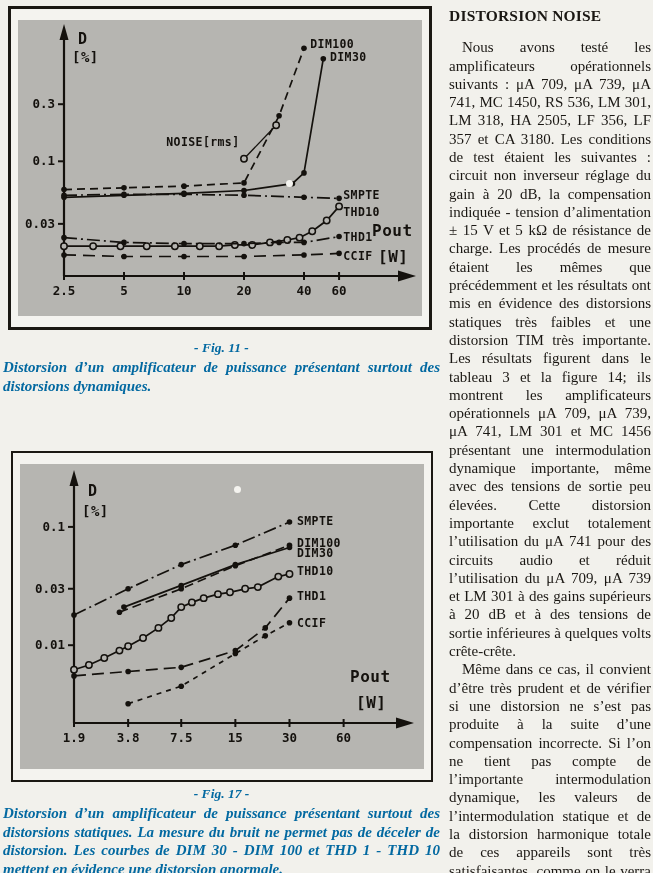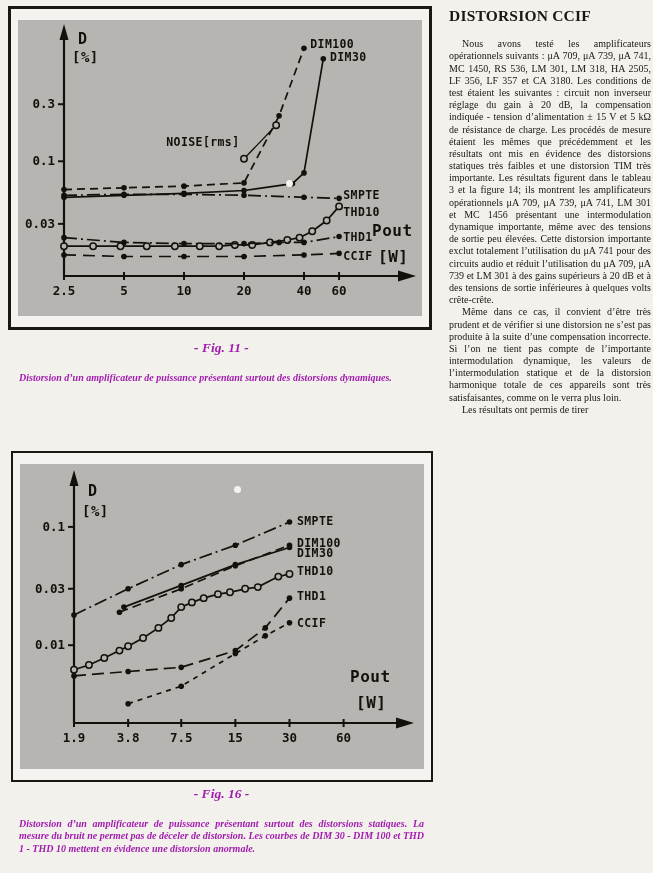--- a/index.html
+++ b/index.html
@@ -12,29 +12,29 @@
   .fig-frame.thin{border-width:2px;}
   .fig-panel{position:relative;background:#b6b5b1;}
   svg.chart{display:block;overflow:visible;}
   .chart text{font-family:"DejaVu Sans Mono",monospace;font-weight:bold;fill:#14110d;}
   .chart .tick{font-size:12.5px;}
   .chart .slabel{font-size:11.5px;letter-spacing:0.4px;}
   .chart .ann{letter-spacing:0.5px;}
   .speck{position:absolute;width:7px;height:7px;border-radius:50%;background:#f4f3ef;}
 
   
-  .caption{position:absolute;width:437px;font-weight:bold;font-style:italic;color:#a21caf;}
+  .caption{position:absolute;width:437px;font-weight:bold;font-style:italic;color:#0369a1;}
   .cap-title{text-align:center;font-size:13.5px;margin-bottom:2px;}
-  .cap-text{margin:16px;font-size:10px;line-height:1.24;text-align:justify;}
+  .cap-text{margin:0;font-size:15px;line-height:1.24;text-align:justify;}
 
   
   .text-col{position:absolute;left:449px;top:6px;width:202px;}
   .article-title{margin:0 0 13px 0;font-size:15.5px;line-height:1.24;font-weight:bold;letter-spacing:0.2px;}
   .article-title span{display:block;}
-  .text-col p{margin:0;font-size:10px;line-height:1.22;text-align:justify;text-indent:13px;hyphens:auto;-webkit-hyphens:auto;}
+  .text-col p{margin:0;font-size:15px;line-height:1.22;text-align:justify;text-indent:13px;hyphens:auto;-webkit-hyphens:auto;}
 </style>
 </head>
 <body>
 
 <div class="sheet">
 
   <section class="fig-block" style="left:8px;top:6px;">
     <div class="fig-frame">
       <div class="fig-panel">
         <svg class="chart" width="404" height="296" viewBox="0 0 404 296">
@@ -219,26 +219,26 @@
             <text x="68" y="32" class="ann" font-size="15">D</text>
             <text x="62" y="52" class="ann" font-size="14">[%]</text>
             <text x="330" y="218" class="ann" font-size="16">Pout</text>
             <text x="336" y="244" class="ann" font-size="16">[W]</text>
           </svg>
         <span class="speck" style="left:214px;top:22px;"></span>
       </div>
     </div>
   </section>
   <div class="caption" style="left:3px;top:786px;">
-    <div class="cap-title">- Fig. 16 -</div>
+    <div class="cap-title">- Fig. 17 -</div>
     <p class="cap-text">Distorsion d’un amplificateur de puissance présentant surtout des distorsions statiques. La mesure du bruit ne permet pas de déceler de distorsion. Les courbes de DIM 30 - DIM 100 et THD 1 - THD 10 mettent en évidence une distorsion anormale.</p>
   </div>
 
   <aside class="text-col">
     <h1 class="article-title">
-      <span>DISTORSION CCIF</span>
+      <span>DISTORSION NOISE</span>
     </h1>
     <p>Nous avons testé les amplificateurs opérationnels suivants : μA 709, μA 739, μA 741, MC 1450, RS 536, LM 301, LM 318, HA 2505, LF 356, LF 357 et CA 3180. Les conditions de test étaient les suivantes : circuit non inverseur réglage du gain à 20 dB, la compensation indiquée - tension d’alimentation ± 15 V et 5 kΩ de résistance de charge. Les procédés de mesure étaient les mêmes que précédemment et les résultats ont mis en évidence des distorsions statiques très faibles et une distorsion TIM très importante. Les résultats figurent dans le tableau 3 et la figure 14; ils montrent les amplificateurs opérationnels μA 709, μA 739, μA 741, LM 301 et MC 1456 présentant une intermodulation dynamique importante, même avec des tensions de sortie peu élevées. Cette distorsion importante exclut totalement l’utilisation du μA 741 pour des circuits audio et réduit l’utilisation du μA 709, μA 739 et LM 301 à des gains supérieurs à 20 dB et à des tensions de sortie inférieures à quelques volts crête-crête.</p>
     <p>Même dans ce cas, il convient d’être très prudent et de vérifier si une distorsion ne s’est pas produite à la suite d’une compensation incorrecte. Si l’on ne tient pas compte de l’importante intermodulation dynamique, les valeurs de l’intermodulation statique et de la distorsion harmonique totale de ces appareils sont très satisfaisantes, comme on le verra plus loin.</p>
     <p>Les résultats ont permis de tirer</p>
   </aside>
 
 </div>
 
 </body></html>

